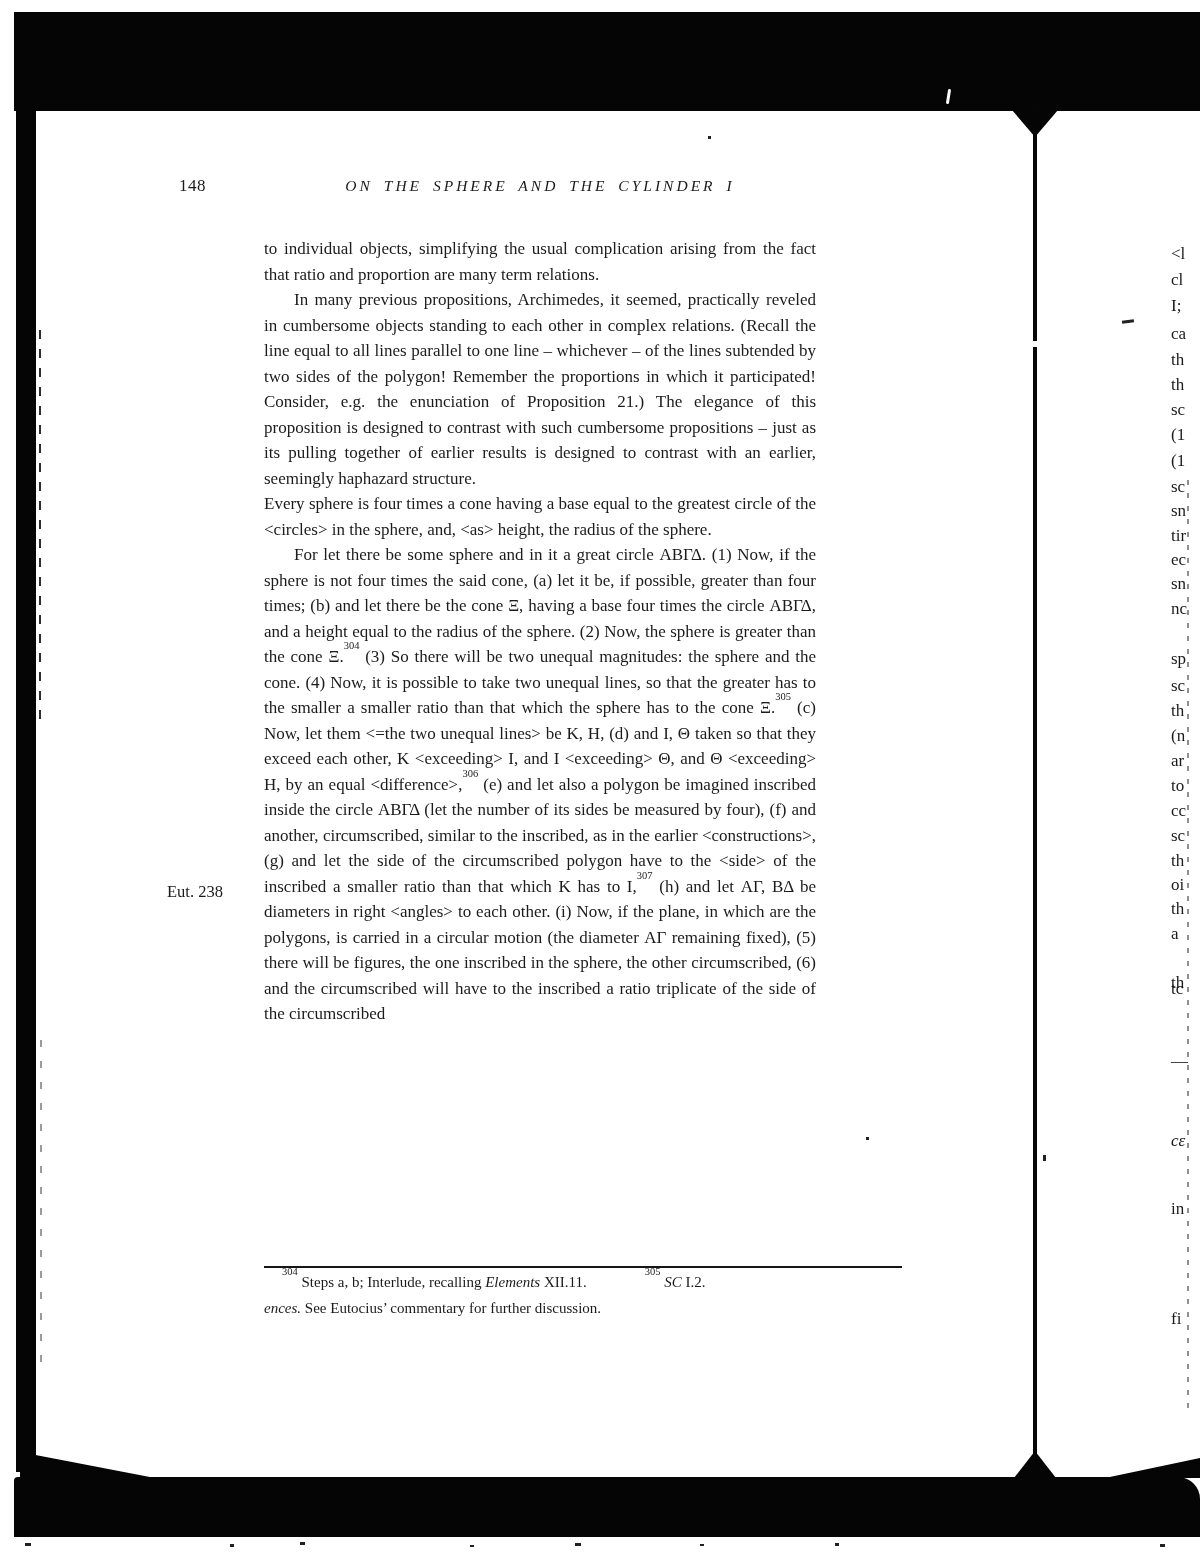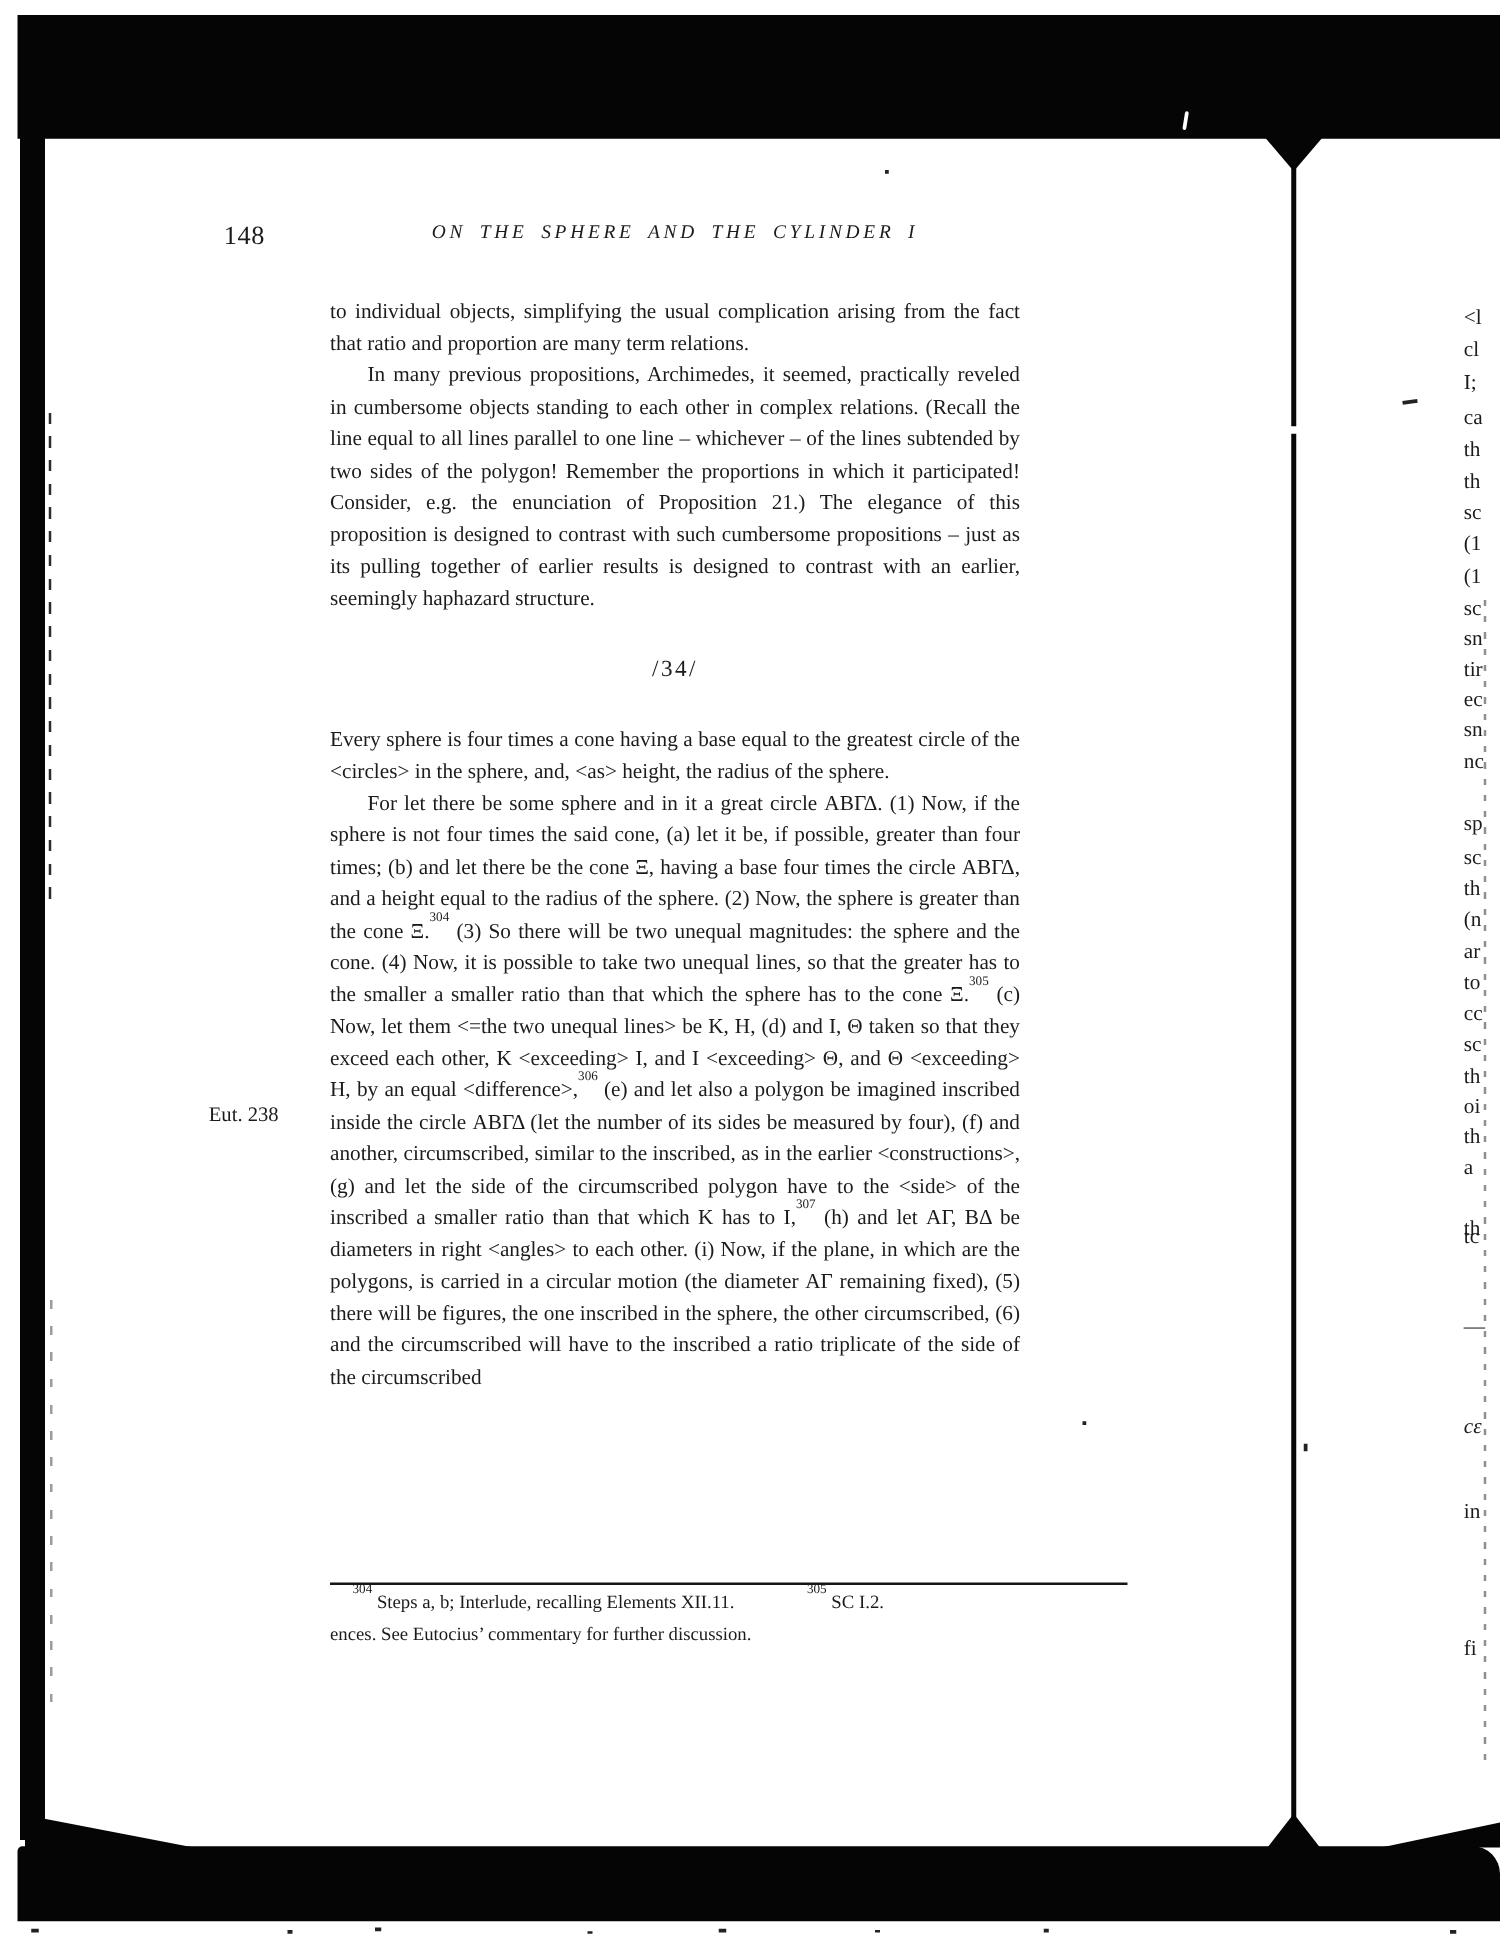--- a/index.html
+++ b/index.html
@@ -24,31 +24,31 @@
   .bottom-right-curve{position:absolute;left:1105px;top:1458px;width:0;height:0;
     border-bottom:20px solid #050505;border-left:95px solid transparent;}
   
   .left-edge-dashes{position:absolute;left:39px;top:330px;width:2px;height:390px;
     background:repeating-linear-gradient(180deg,#2c2c2c 0 9px,transparent 9px 19px);}
   .left-edge-dashes2{position:absolute;left:40px;top:1040px;width:2px;height:330px;opacity:.55;
     background:repeating-linear-gradient(180deg,#4a4a4a 0 7px,transparent 7px 21px);}
   .right-edge-dashes{position:absolute;left:1187px;top:480px;width:2px;height:935px;opacity:.75;
     background:repeating-linear-gradient(180deg,#6a6a6a 0 5px,transparent 5px 13px);}
   
-  .page-number{position:absolute;left:179px;top:176px;font-size:21px;letter-spacing:.5px;}
+  .page-number{position:absolute;left:179px;top:176px;font-size:17px;letter-spacing:.5px;}
   .running-head{position:absolute;left:300px;top:177px;width:480px;text-align:center;
     font-style:italic;font-size:15.5px;letter-spacing:3px;word-spacing:4px;}
   .column{position:absolute;left:264px;top:236px;width:552px;
     font-size:17px;line-height:25.5px;text-align:justify;}
   .column p{margin:0;}
   .column p.indent{text-indent:30px;}
   .section-heading{display:block;text-align:center;margin:33px 0 29px 0;
     font-size:18.5px;letter-spacing:2px;font-style:normal;}
   sup{font-size:10.5px;line-height:0;position:relative;top:-6px;letter-spacing:0;}
-  .it{}
+  .it{font-style:italic;}
   .gap{display:inline-block;width:58px;}
   .margin-note{position:absolute;left:167px;top:882px;font-size:16.5px;}
   .footnote-rule{position:absolute;left:264px;top:1266px;width:638px;height:2px;background:#161616;}
   .footnotes{position:absolute;left:264px;top:1270px;width:608px;
     font-size:15px;line-height:25.5px;text-align:left;}
   .footnotes p{margin:0;text-indent:18px;}
   .footnotes p.flush{text-indent:0;}
   
   .facing-col{position:absolute;left:0;top:0;width:1200px;height:1552px;pointer-events:none;}
   .edge-frag{position:absolute;left:1171px;font-size:17px;line-height:22px;white-space:nowrap;}
@@ -71,21 +71,20 @@
 <div class="left-edge-dashes"></div>
 <div class="left-edge-dashes2"></div>
 <div class="right-edge-dashes"></div>
 
 <div class="page-number">148</div>
 <div class="running-head">ON THE SPHERE AND THE CYLINDER I</div>
 
 <div class="column">
   <p><span>to individual objects, simplifying the usual complication arising from the fact that ratio and proportion are many term relations.</span></p>
   <p class="indent"><span>In many previous propositions, Archimedes, it seemed, practically reveled in cumbersome objects standing to each other in complex relations. (Recall the line equal to all lines parallel to one line – whichever – of the lines subtended by two sides of the polygon! Remember the proportions in which it participated! Consider, e.g. the enunciation of Proposition 21.) The elegance of this proposition is designed to contrast with such cumbersome propositions – just as its pulling together of earlier results is designed to contrast with an earlier, seemingly haphazard structure.</span></p>
-  <span class="section-heading">/34/</span>
   <p><span>Every sphere is four times a cone having a base equal to the greatest circle of the &lt;circles&gt; in the sphere, and, &lt;as&gt; height, the radius of the sphere.</span></p>
   <p class="indent"><span>For let there be some sphere and in it a great circle ΑΒΓΔ. (1) Now, if the sphere is not four times the said cone, (a) let it be, if possible, greater than four times; (b) and let there be the cone Ξ, having a base four times the circle ΑΒΓΔ, and a height equal to the radius of the sphere. (2) Now, the sphere is greater than the cone Ξ.</span><sup>304</sup><span> (3) So there will be two unequal magnitudes: the sphere and the cone. (4) Now, it is possible to take two unequal lines, so that the greater has to the smaller a smaller ratio than that which the sphere has to the cone Ξ.</span><sup>305</sup><span> (c) Now, let them &lt;=the two unequal lines&gt; be K, H, (d) and I, Θ taken so that they exceed each other, K &lt;exceeding&gt; I, and I &lt;exceeding&gt; Θ, and Θ &lt;exceeding&gt; H, by an equal &lt;difference&gt;,</span><sup>306</sup><span> (e) and let also a polygon be imagined inscribed inside the circle ΑΒΓΔ (let the number of its sides be measured by four), (f) and another, circumscribed, similar to the inscribed, as in the earlier &lt;constructions&gt;, (g) and let the side of the circumscribed polygon have to the &lt;side&gt; of the inscribed a smaller ratio than that which K has to I,</span><sup>307</sup><span> (h) and let ΑΓ, ΒΔ be diameters in right &lt;angles&gt; to each other. (i) Now, if the plane, in which are the polygons, is carried in a circular motion (the diameter ΑΓ remaining fixed), (5) there will be figures, the one inscribed in the sphere, the other circumscribed, (6) and the circumscribed will have to the inscribed a ratio triplicate of the side of the circumscribed</span></p>
 </div>
 
 <div class="margin-note">Eut. 238</div>
 
 <div class="footnote-rule"></div>
 <div class="footnotes">
   <p><sup>304</sup><span> Steps a, b; Interlude, recalling </span><span class="it">Elements</span><span> XII.11.</span><span class="gap"></span><sup>305</sup><span> </span><span class="it">SC</span><span> I.2.</span></p>
   <p class="flush"><span class="it">ences.</span><span> See Eutocius’ commentary for further discussion.</span></p>

